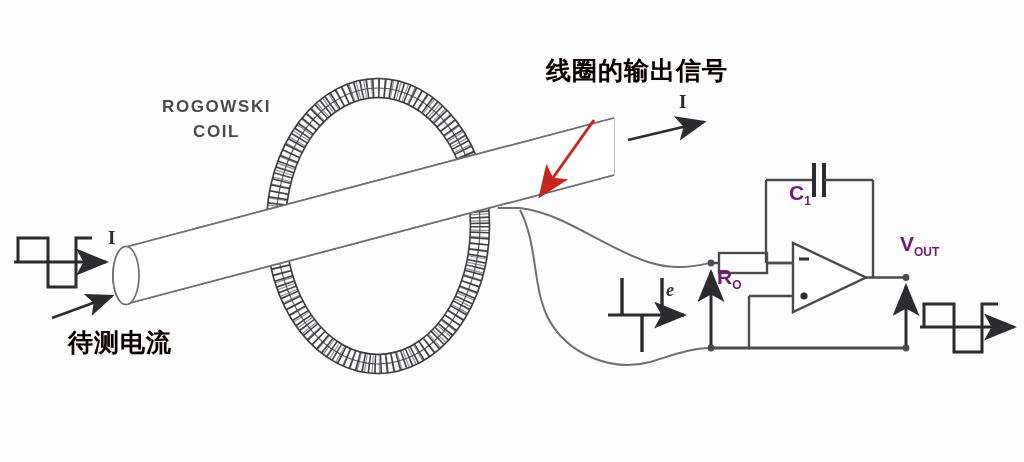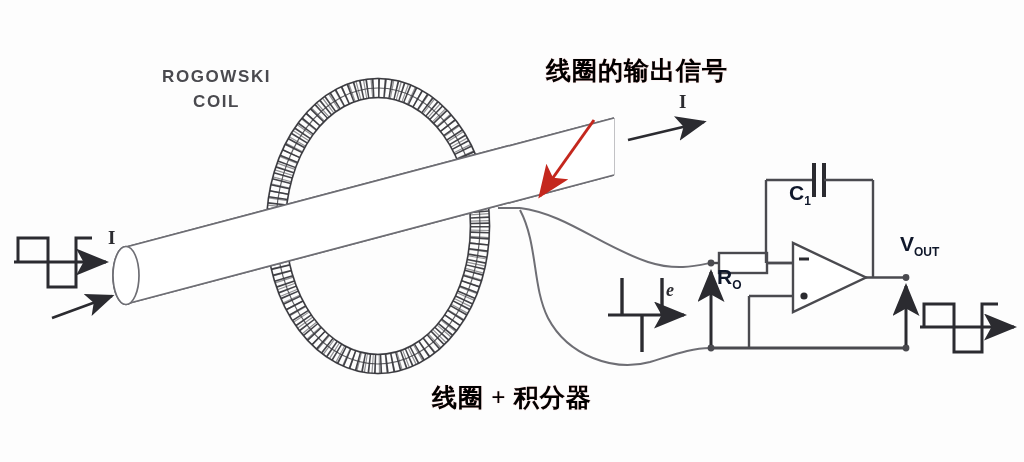--- a/index.html
+++ b/index.html
@@ -42,40 +42,40 @@
     font-size: 17px;
     letter-spacing: 1.6px;
   }
   .lbl-sym {
     color: #2b2b30;
     font-family: "Liberation Serif", serif;
     font-weight: 700;
     font-size: 19px;
   }
   .lbl-sym-big {
-    color: #0f172a;
+    color: #701a75;
     font-family: "Liberation Sans", sans-serif;
     font-weight: 700;
     font-size: 21px;
   }
   .lbl-sym-big sub {
     font-size: 12px;
     font-weight: 700;
   }
   .lbl-italic {
     color: #2b2b30;
     font-family: "Liberation Serif", serif;
     font-style: italic;
     font-size: 18px;
     font-weight: 700;
   }
   #rogowski-coil-label {
     text-align: center;
   }
-  #rogowski-coil-label span { display: block; }
+  #rogowski-coil-label span { display: block; margin-top: 30px; }
 </style>
 </head>
 <body>
 
 <div id="stage">
 
   <svg id="diagram-svg" viewBox="0 0 1024 462">
     <defs>
       <marker id="arrowBlack" markerWidth="11" markerHeight="9" refX="10" refY="4.5" orient="auto">
         <path d="M0,0 L11,4.5 L0,9 L2.5,4.5 Z" fill="#2b2b30"></path>
@@ -199,22 +199,22 @@
   </svg>
 
   <div class="lbl lbl-en" id="rogowski-coil-label" style="left:162px; top:68px;">
     <span>ROGOWSKI</span>
     <span style="margin-top:8px;">COIL</span>
   </div>
 
   <div class="lbl lbl-cn" style="left:546px; top:58px;">线圈的输出信号</div>
 
 
-
-  <div class="lbl lbl-cn" style="left:432px; top:385px;">线圈 + 积分器</div>
+  <div class="lbl lbl-cn" style="left:68px; top:330px;">待测电流</div>
+
 
   <div class="lbl lbl-sym" style="left:108px; top:228px;">I</div>
 
   <div class="lbl lbl-sym" style="left:679px; top:92px;">I</div>
 
   <div class="lbl lbl-italic" style="left:666px; top:281px;">e</div>
 
   <div class="lbl lbl-sym-big" style="left:717px; top:222px;margin-top:44px;">
     <span>R</span><sub>O</sub>
   </div>

